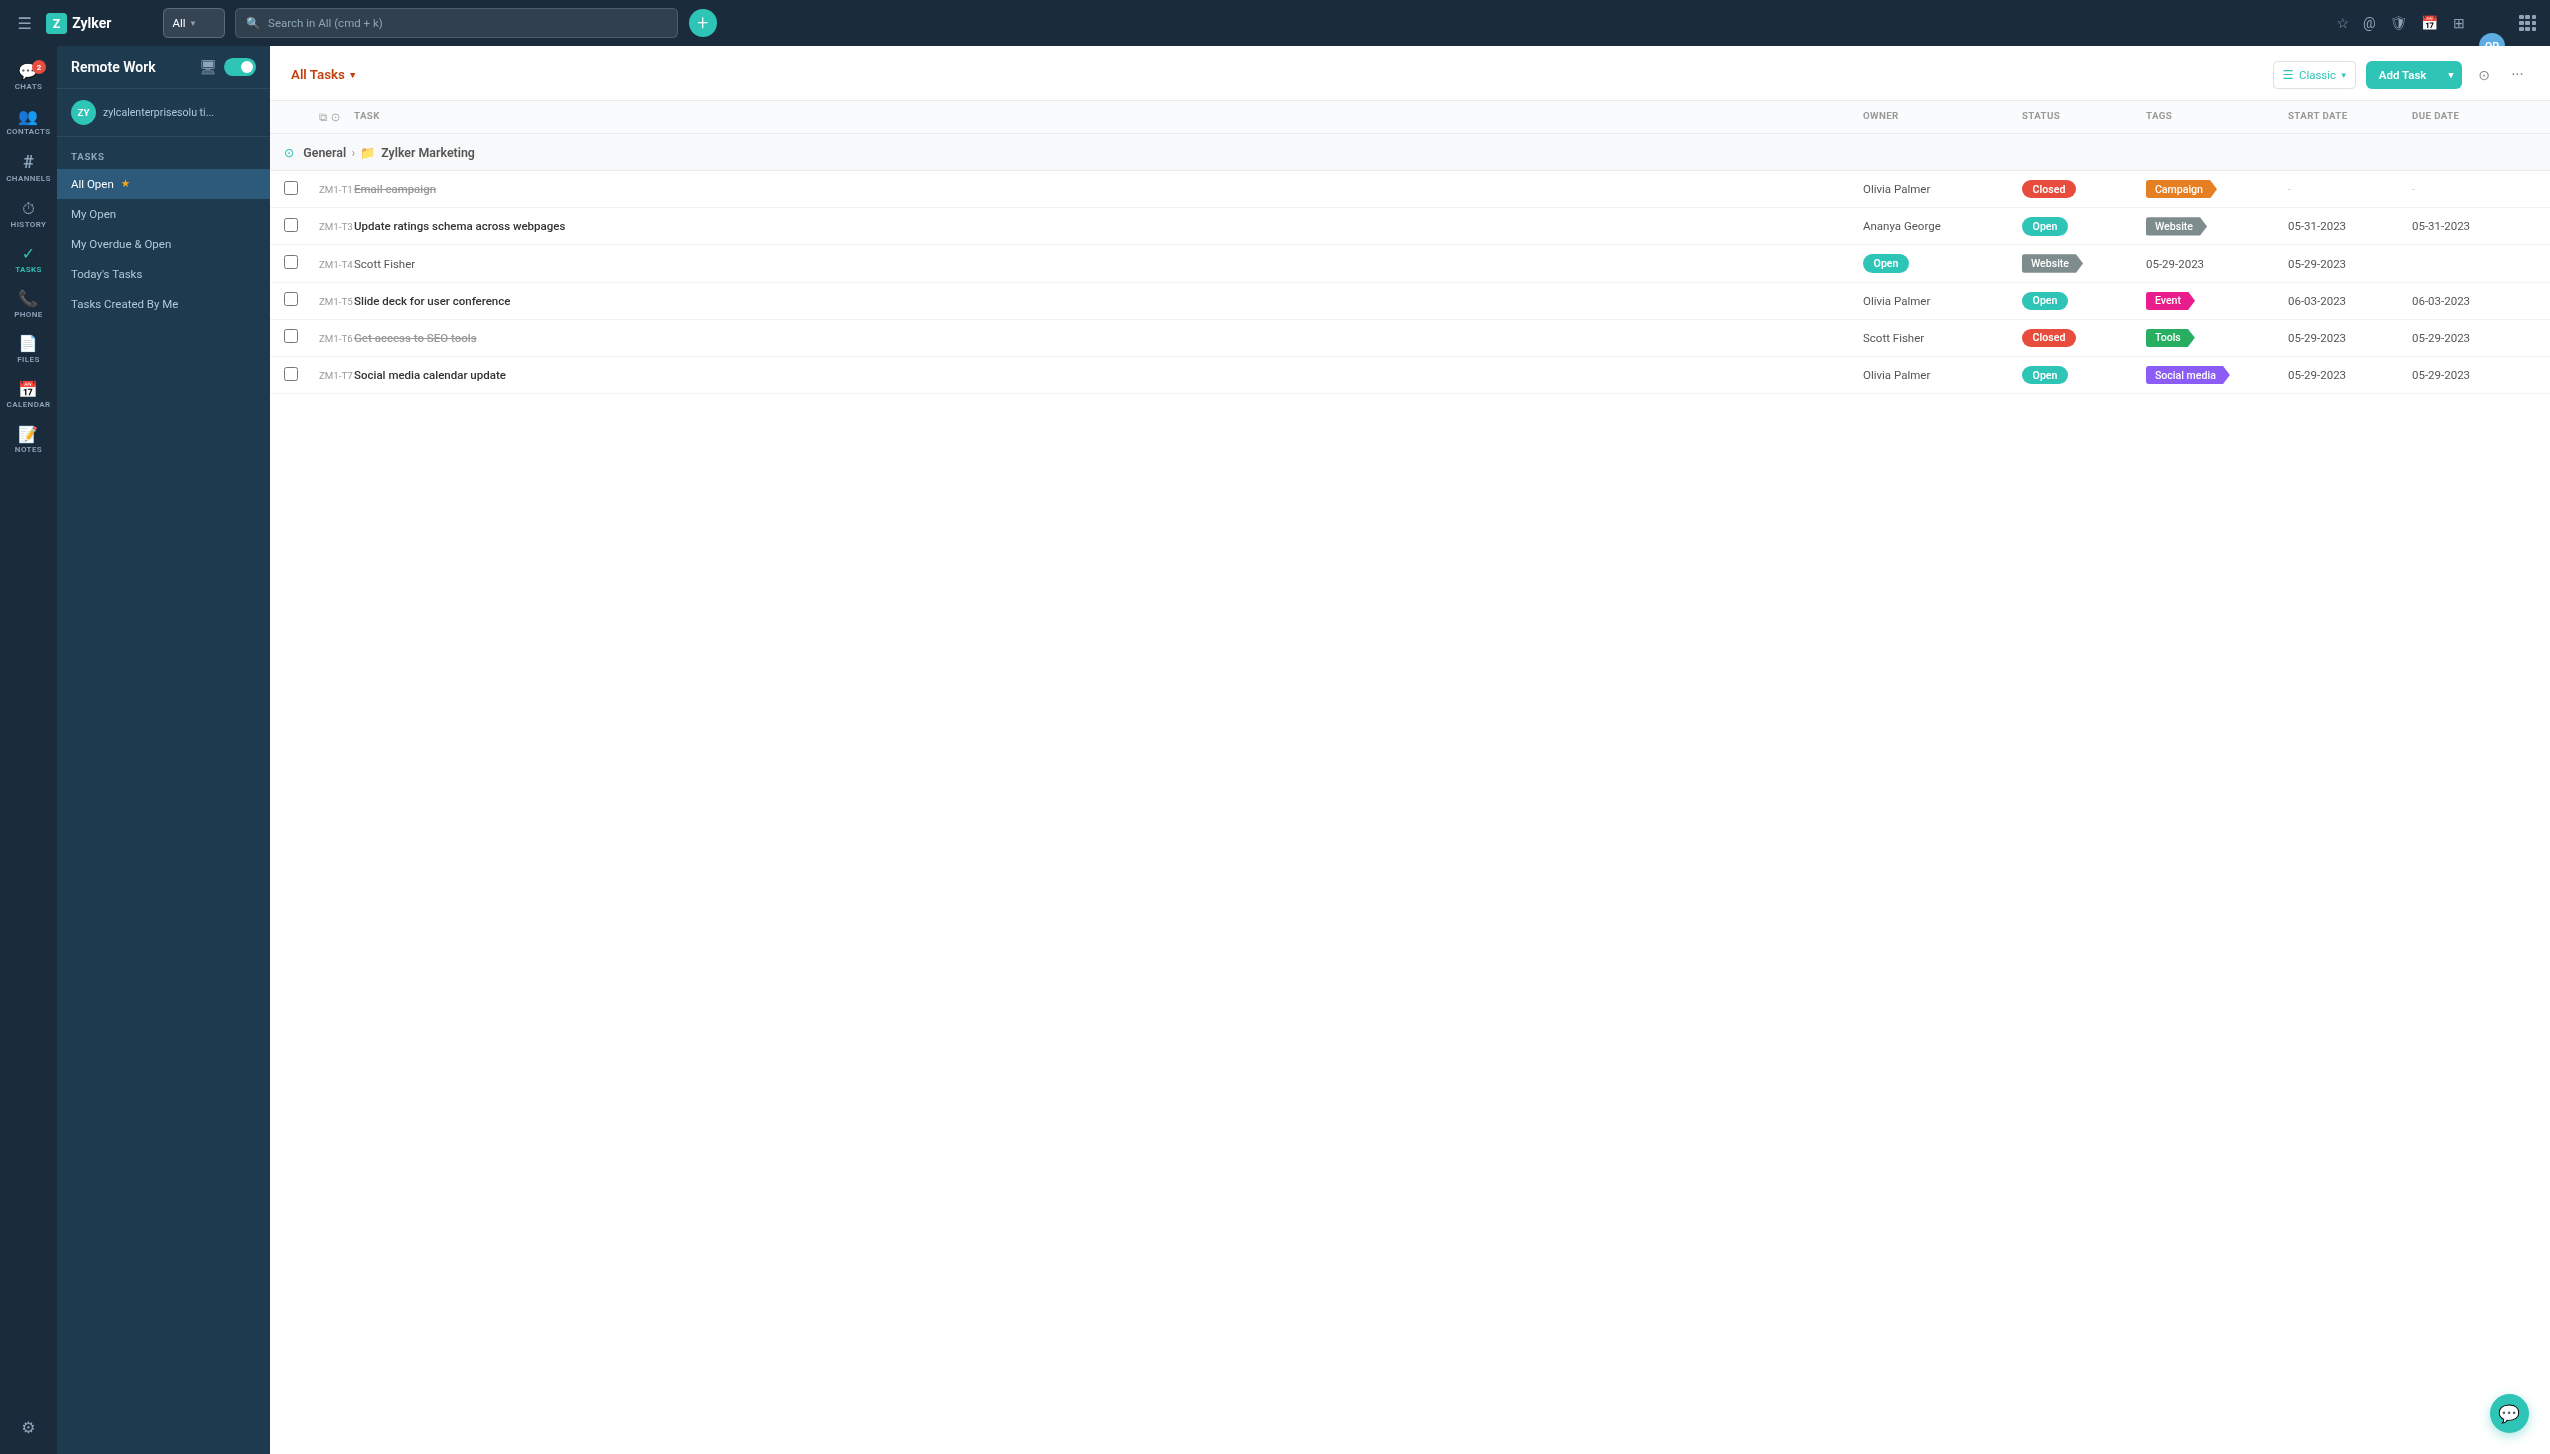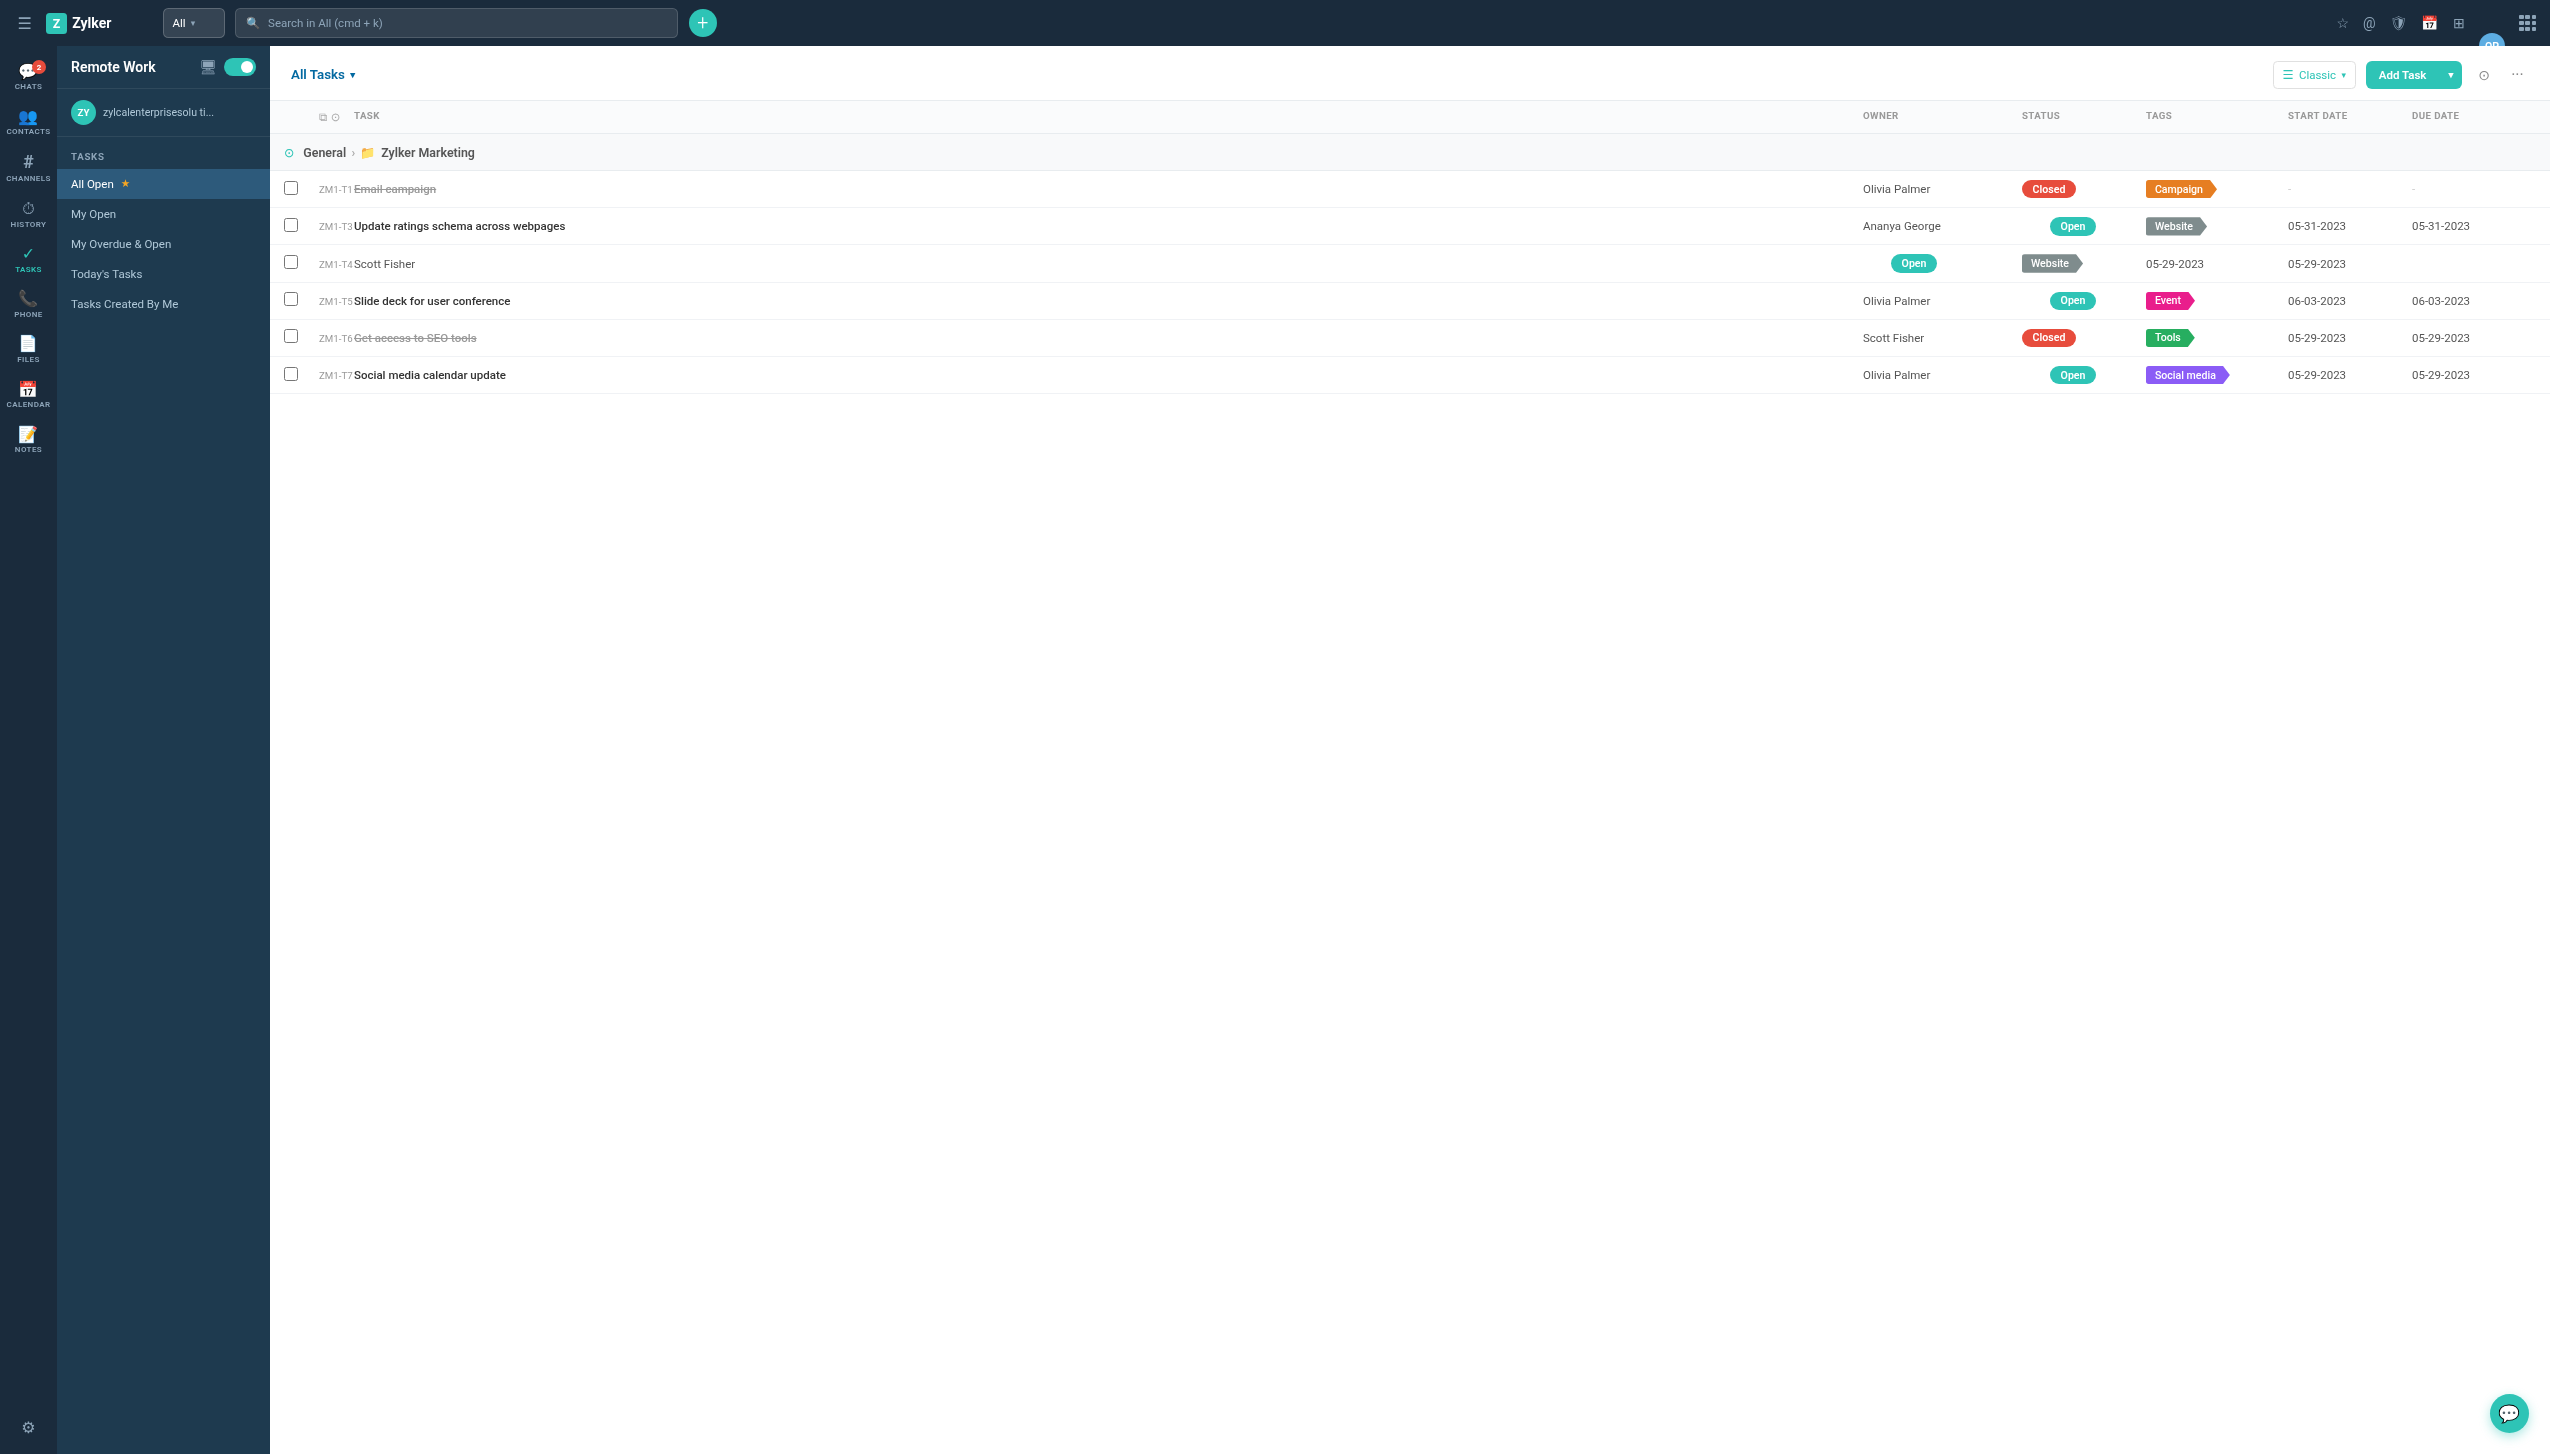--- a/index.html
+++ b/index.html
@@ -293,21 +293,21 @@
     }
     .content-header-left {
       display: flex;
       align-items: center;
       gap: 7px;
     }
     .all-tasks-btn {
       display: flex;
       align-items: center;
       gap: 5.3px;
-      color: #0369a1;
+      color: #c2410c;
       font-size: 13.3px;
       font-weight: 600;
       cursor: pointer;
     }
     .content-header-right {
       display: flex;
       align-items: center;
       gap: 10.6px;
     }
     .classic-btn {
@@ -431,21 +431,21 @@
       font-size: 11.5px;
     }
     .status-badge {
       display: inline-flex;
       align-items: center;
       padding: 2.7px 10.6px;
       border-radius: 10.6px;
       font-size: 10.6px;
       font-weight: 600;
     }
-    .status-open { background: #2ec4b6; color: white; margin-left: 28px; }
+    .status-open { background: #2ec4b6; color: white; }
     .status-closed { background: #e74c3c; color: white; }
     .date-cell {
       color: #555;
       font-size: 11.5px;
     }
     .date-cell.dash { color: #ccc; }
 
     
     .chat-fab {
       position: fixed;

